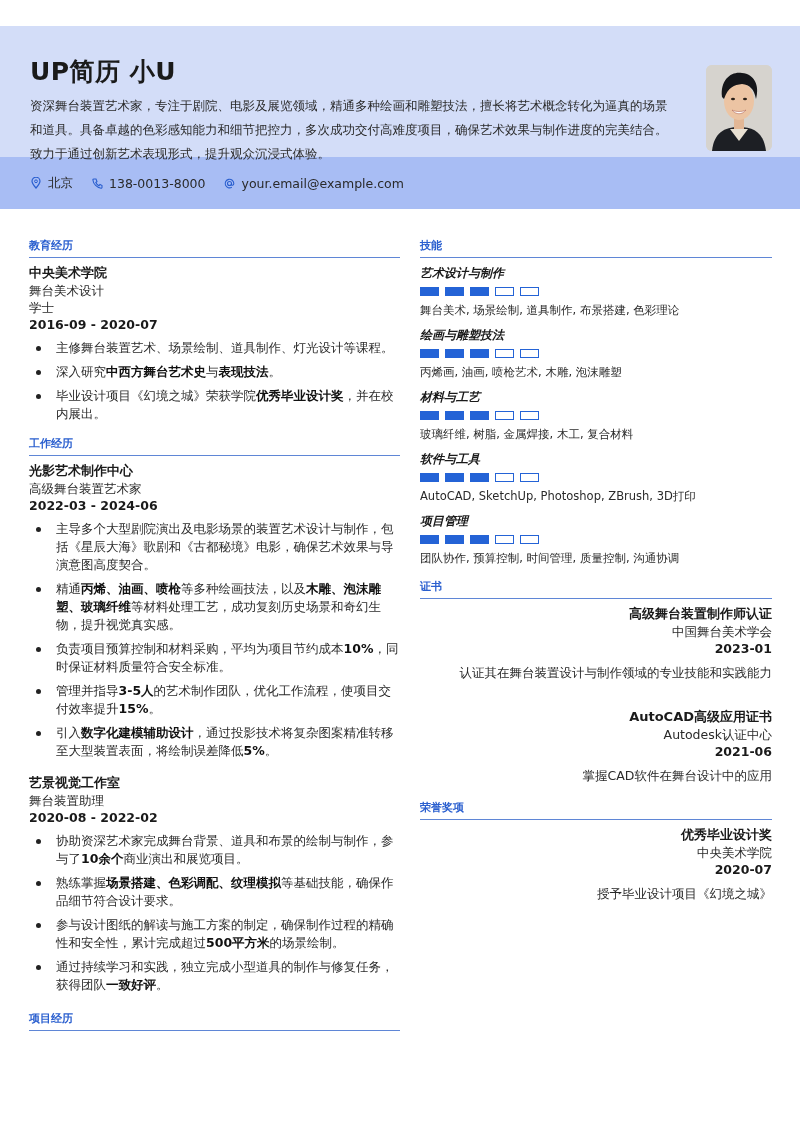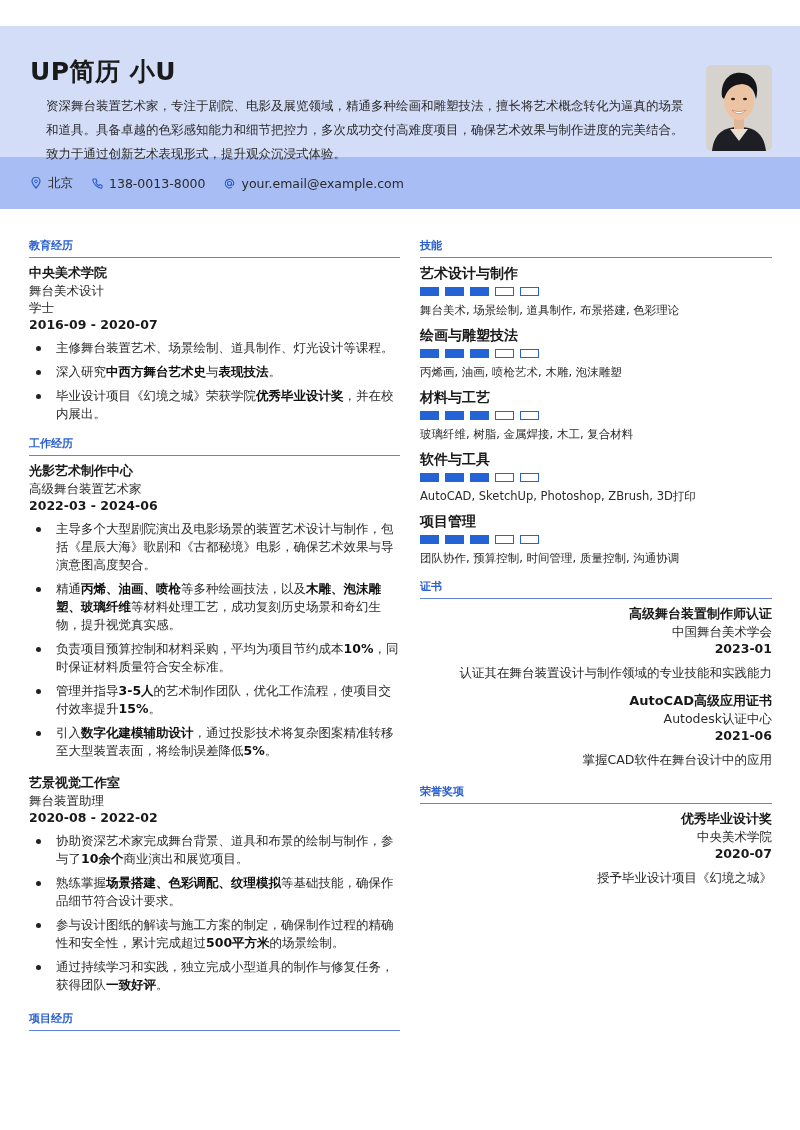--- a/index.html
+++ b/index.html
@@ -3,21 +3,21 @@
 <meta charset="utf-8">
 <style>
   * { box-sizing: border-box; margin: 0; padding: 0; }
   html, body { width: 800px; height: 1130px; background: #ffffff; overflow: hidden; }
   body { font-family: "DejaVu Sans", "Liberation Sans", sans-serif; color: #222; font-size: 12.5px; position: relative; }
 
   .top-strip { height: 26px; background: #ffffff; }
 
   .header { background: #d3ddf8; height: 131px; position: relative; padding: 30px 140px 0 30px; }
   .name { font-size: 25px; font-weight: bold; color: #1a1a1a; letter-spacing: 0.5px; line-height: 32px; }
-  .summary { margin-top: 6px; font-size: 12.5px; line-height: 24px; color: #2a2a2a; width: 645px; margin-left: 16px; }
+  .summary { margin-top: 6px; font-size: 12.5px; line-height: 24px; color: #2a2a2a; width: 645px; }
   .photo { position: absolute; left: 706px; top: 39px; width: 66px; height: 86px; border-radius: 6px; overflow: hidden; background: #d9d6d1; }
   .photo svg { display: block; }
 
   .contact-bar { background: #a8bdf4; height: 52px; display: flex; align-items: center; padding-left: 30px; gap: 18px; font-size: 12.5px; color: #2a2a2a; }
   .contact-item { display: flex; align-items: center; gap: 6px; }
   .contact-icon { width: 12px; height: 12px; display: inline-flex; align-items: center; justify-content: center; }
 
   .columns { display: flex; padding: 28px 0 0 29px; }
   .col-left { width: 371px; }
   .col-right { width: 352px; margin-left: 20px; }
@@ -27,21 +27,21 @@
 
   .entry-title { font-weight: bold; font-size: 13px; line-height: 18px; color: #1a1a1a; }
   .entry-sub { font-size: 12.5px; line-height: 17px; color: #2a2a2a; }
   .entry-date { font-weight: bold; font-size: 12.5px; line-height: 18px; color: #1a1a1a; }
   .bullets { list-style: none; margin-top: 5px; margin-bottom: 10px; }
   .bullets li { position: relative; padding-left: 27px; font-size: 12.5px; line-height: 18px; color: #2a2a2a; margin-bottom: 6px; }
   .bullets li::before { content: ""; position: absolute; left: 7px; top: 7px; width: 5px; height: 5px; background: #222; border-radius: 50%; }
   .bullets li b { color: #111; }
 
   .skill { margin-bottom: 8px; }
-  .skill-name { font-weight: bold; font-size: 14px; line-height: 18px; color: #1a1a1a; }
+  .skill-name { font-weight: bold; font-size: 12px; line-height: 18px; color: #1a1a1a; font-style: italic; }
   .skill-bar { display: flex; gap: 6px; margin: 5px 0 6px; }
   .seg { width: 19px; height: 9px; border: 1.5px solid #2463d6; background: #ffffff; }
   .seg.on { background: #2463d6; }
   .skill-tags { font-size: 11.5px; line-height: 16px; color: #2a2a2a; }
 
   .cert { margin-bottom: 8px; text-align: right; }
   .cert-desc { font-size: 12.5px; line-height: 18px; color: #2a2a2a; margin-top: 6px; }
 </style>
 </head>
 <body>
@@ -208,21 +208,21 @@
     </section>
 
     <section class="section">
       <h2 class="section-title">证书</h2>
       <div class="cert">
         <div class="entry-title">高级舞台装置制作师认证</div>
         <div class="entry-sub">中国舞台美术学会</div>
         <div class="entry-date">2023-01</div>
         <div class="cert-desc">认证其在舞台装置设计与制作领域的专业技能和实践能力</div>
       </div>
-      <div class="cert" style="margin-top:10px;">
+      <div class="cert" style="margin-top:26px;">
         <div class="entry-title">AutoCAD高级应用证书</div>
         <div class="entry-sub">Autodesk认证中心</div>
         <div class="entry-date">2021-06</div>
         <div class="cert-desc">掌握CAD软件在舞台设计中的应用</div>
       </div>
     </section>
 
     <section class="section" style="margin-top:14px;">
       <h2 class="section-title">荣誉奖项</h2>
       <div class="cert">

